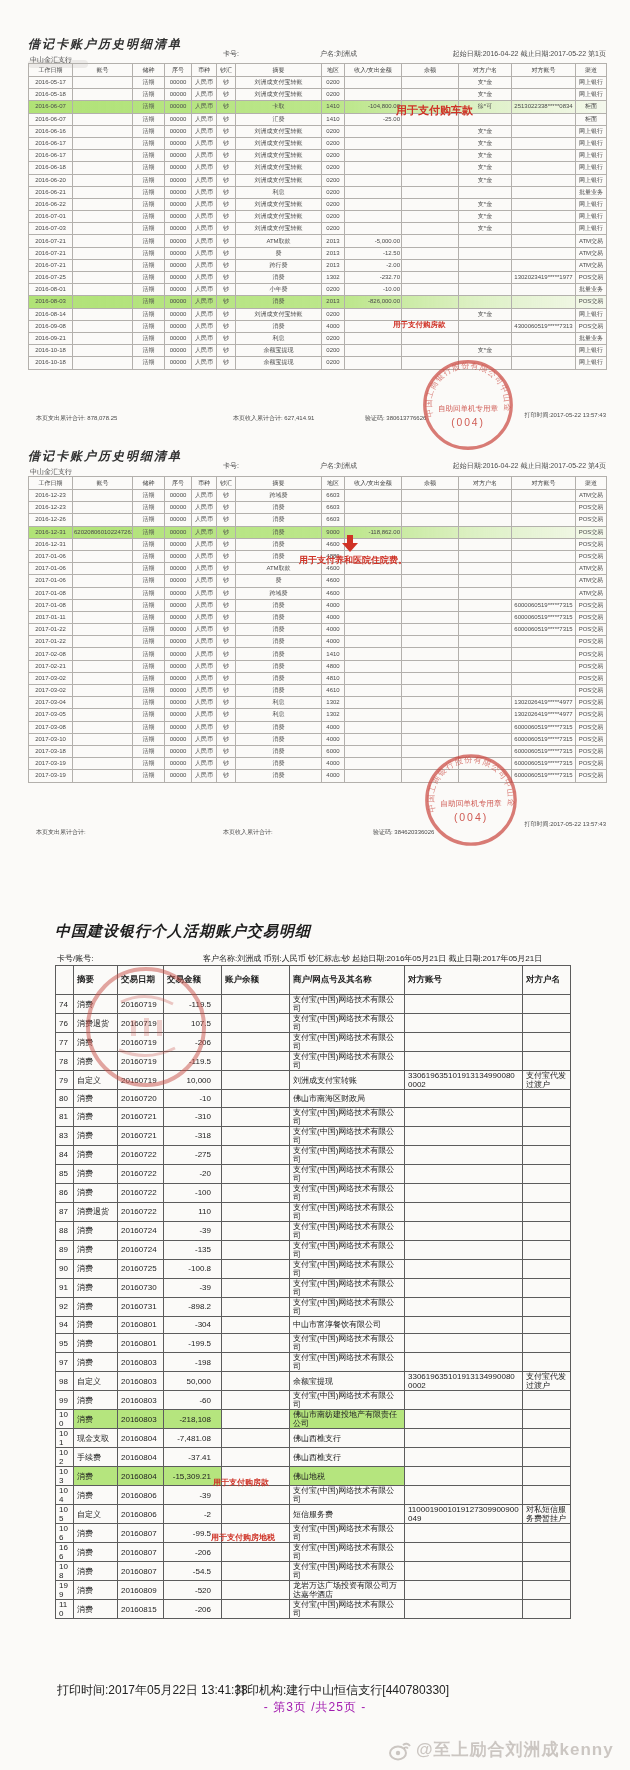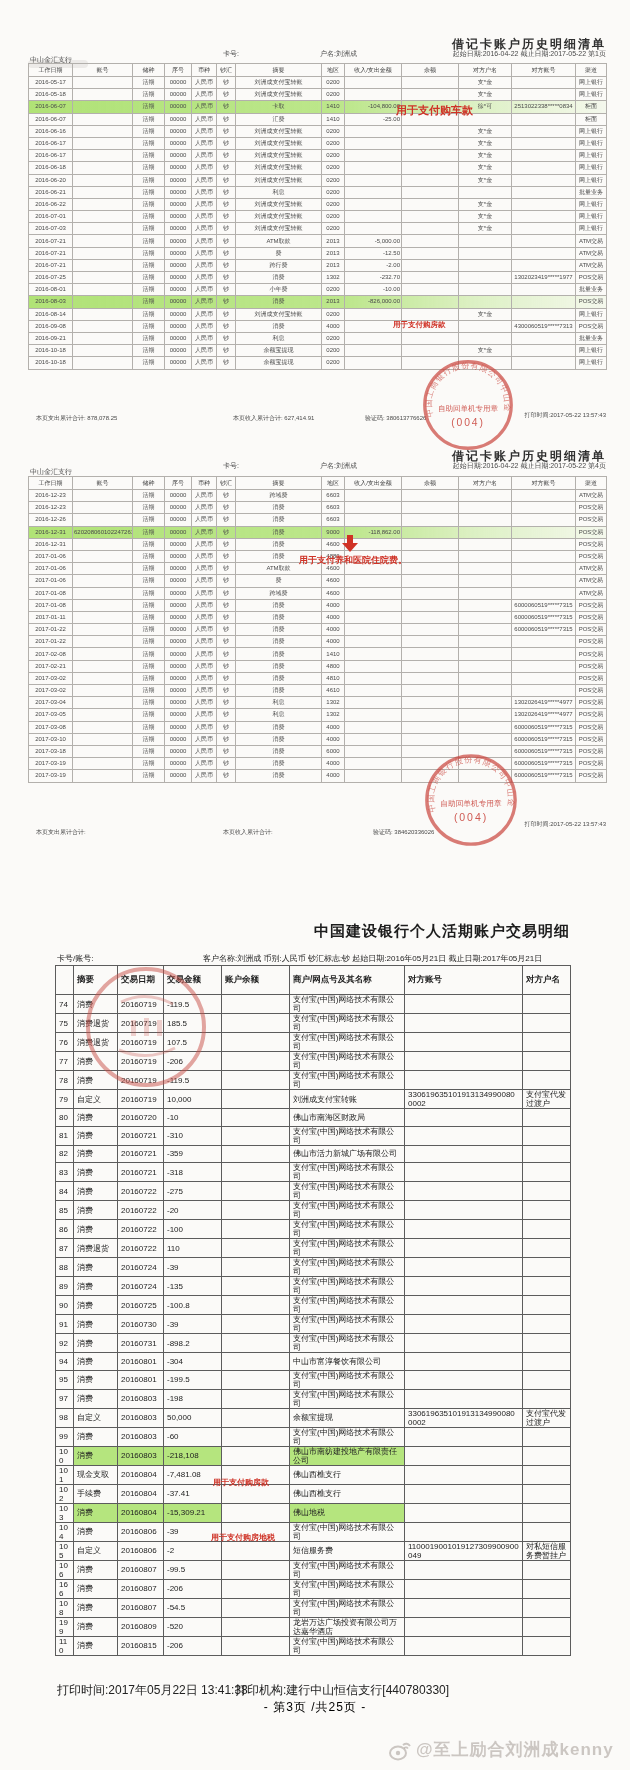--- a/index.html
+++ b/index.html
@@ -3,50 +3,50 @@
 <meta charset="utf-8">
 <style>
   html,body{margin:0;padding:0;}
   body{
     width:630px;height:1770px;position:relative;overflow:hidden;
     background:#fbfaf8;
     font-family:"Liberation Sans", sans-serif;
     color:#3c3c3c;
   }
   .doc{position:absolute;}
-  .title{font-weight:bold;text-align:right;letter-spacing:2px;color:#2f2f2f;}
+  .title{font-weight:bold;text-align:left;letter-spacing:2px;color:#2f2f2f;font-style:italic;}
   .t-small{font-size:12px;}
   .t-big{font-size:15px;letter-spacing:1px;color:#1d1d1d;}
   .hdr-line span{position:absolute;font-size:6.5px;white-space:nowrap;color:#4a4a4a;}
   table{border-collapse:collapse;table-layout:fixed;width:100%;border-radius:16px;}
   
   .mini th,.mini td{
     border:1px solid #b3b0ac;font-size:6px;line-height:7px;height:11.2px;
     overflow:hidden;white-space:nowrap;text-align:center;font-weight:normal;
     padding:0 1px;color:#4a4a4a;
   }
   .mini th{color:#3a3a3a;height:12px;}
   .mini td:nth-child(9){text-align:right;}
   .mini tr.hl{background:linear-gradient(90deg, rgba(168,224,104,.9) 0%, rgba(168,224,104,.75) 55%, rgba(168,224,104,.35) 78%, rgba(168,224,104,.08) 100%);}
   
   .big th,.big td{border:1px solid #5c5c5c;}
   .big th{font-size:8.5px;height:28px;text-align:left;padding:0 3px;color:#1e1e1e;}
   .big td{font-size:8px;line-height:9px;height:16.5px;padding:0 3px;word-break:break-all;overflow:hidden;color:#222;}
-  .big td:nth-child(4){padding-right:2px;}
+  .big td:nth-child(4){text-align:right;padding-right:10px;}
   .big tr.hl td:nth-child(n+2):nth-child(-n+4),
   .big tr.hl td:nth-child(6){background:rgba(168,224,104,.85);}
   .foot span{position:absolute;font-size:6px;white-space:nowrap;color:#4a4a4a;}
   .ann{position:absolute;color:#cf3327;font-weight:bold;white-space:nowrap;z-index:6;}
   .stamp{position:absolute;z-index:5;pointer-events:none;opacity:.85;}
   .wm{position:absolute;left:388px;top:1738px;display:flex;align-items:center;gap:4px;
       color:rgba(125,114,104,.38);font-size:17px;font-weight:bold;letter-spacing:1px;}
   .arrow{position:absolute;z-index:6;}
   .arrow .stem{width:6px;height:8px;background:#d03225;margin-left:5px;}
   .arrow .head{width:0;height:0;border-left:8px solid transparent;border-right:8px solid transparent;border-top:9px solid #d03225;}
-  .pageline{position:absolute;left:0;width:630px;text-align:center;font-size:12px;color:#000000;letter-spacing:1px;}
+  .pageline{position:absolute;left:0;width:630px;text-align:center;font-size:12px;color:#a21caf;letter-spacing:1px;}
   .doc3foot span{position:absolute;font-size:12px;color:#222;white-space:nowrap;}
   .smudge{position:absolute;left:28px;top:60px;width:60px;height:8px;background:rgba(190,188,185,.25);border-radius:4px;}
 </style>
 </head>
 <body>
 
 <div class="smudge"></div>
 
 <div class="doc" style="left:28px;top:36px;width:578px;height:400px;">
   <div class="title t-small" style="position:absolute;left:0;top:0;width:100%;">借记卡账户历史明细清单</div>
@@ -935,30 +935,20 @@
           <td>74</td>
           <td>消费</td>
           <td>20160719</td>
           <td>-119.5</td>
           <td></td>
           <td>支付宝(中国)网络技术有限公司</td>
           <td></td>
           <td></td>
         </tr>
         <tr>
-          <td>75</td>
-          <td>消费退货</td>
-          <td>20160719</td>
-          <td>185.5</td>
-          <td></td>
-          <td>支付宝(中国)网络技术有限公司</td>
-          <td></td>
-          <td></td>
-        </tr>
-        <tr>
           <td>76</td>
           <td>消费退货</td>
           <td>20160719</td>
           <td>107.5</td>
           <td></td>
           <td>支付宝(中国)网络技术有限公司</td>
           <td></td>
           <td></td>
         </tr>
         <tr>
@@ -1001,30 +991,20 @@
           <td></td>
           <td></td>
         </tr>
         <tr>
           <td>81</td>
           <td>消费</td>
           <td>20160721</td>
           <td>-310</td>
           <td></td>
           <td>支付宝(中国)网络技术有限公司</td>
-          <td></td>
-          <td></td>
-        </tr>
-        <tr>
-          <td>82</td>
-          <td>消费</td>
-          <td>20160721</td>
-          <td>-359</td>
-          <td></td>
-          <td>佛山市活力新城广场有限公司</td>
           <td></td>
           <td></td>
         </tr>
         <tr>
           <td>83</td>
           <td>消费</td>
           <td>20160721</td>
           <td>-318</td>
           <td></td>
           <td>支付宝(中国)网络技术有限公司</td>

